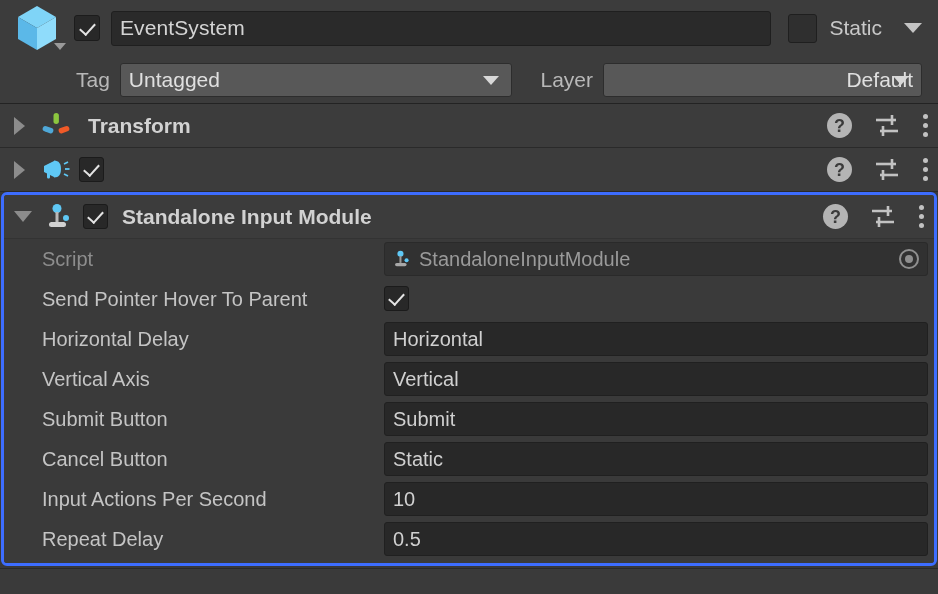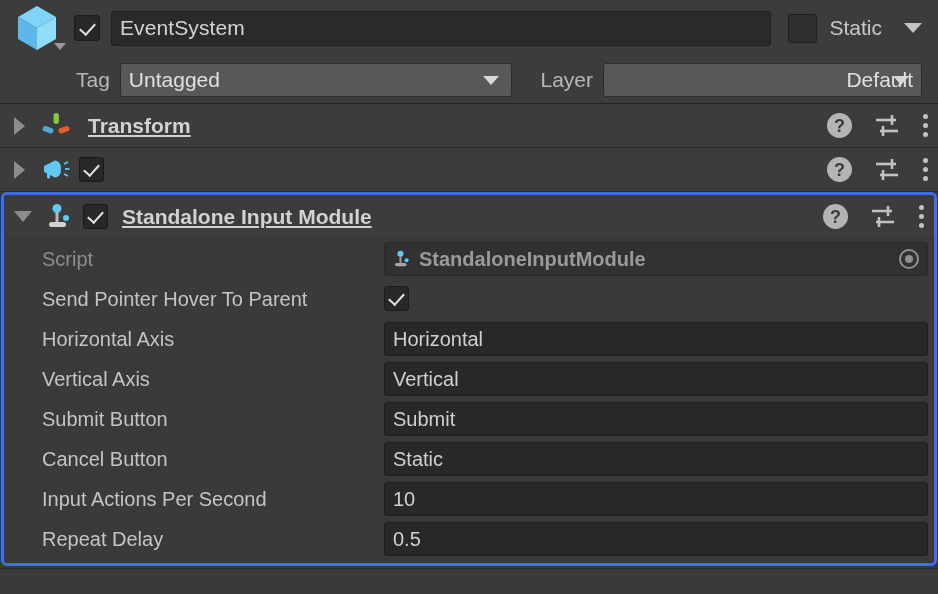--- a/index.html
+++ b/index.html
@@ -152,21 +152,20 @@
     border: solid #e4e4e4;
     border-width: 0 2.6px 2.6px 0;
     transform: rotate(42deg);
   }
   .comp-title {
     color: #d2d2d2;
     font-size: 21px;
     font-weight: bold;
     margin-left: 14px;
     white-space: nowrap;
-    text-decoration: underline;
   }
   .comp-tools {
     position: absolute; right: 10px; top: 0; bottom: 0;
     display: flex; align-items: center; gap: 22px;
   }
   .t-help {
     width: 25px; height: 25px; border-radius: 50%;
     background: #b4b4b4;
     color: #3b3b3b;
     font-size: 18px; font-weight: bold;
@@ -219,21 +218,20 @@
     border-radius: 3px;
     display: flex; align-items: center;
     padding: 0 8px;
     color: #d0d0d0;
     font-size: 20px;
   }
   .prop-field.disabled {
     background: #313131;
     border-color: #2a2a2a;
     color: #9a9a9a;
-    font-weight: bold;
   }
   .script-icon { margin-right: 7px; display: flex; align-items: center; }
   .obj-picker {
     position: absolute; right: 8px; top: 50%; margin-top: -10px;
     width: 20px; height: 20px;
     border: 2px solid #8f8f8f;
     border-radius: 50%;
   }
   .obj-picker::after {
     content: ""; position: absolute;
@@ -410,21 +408,21 @@
         <span class="obj-picker"></span>
       </div>
     </div>
 
     <div class="prop-row">
       <div class="prop-label">Send Pointer Hover To Parent</div>
       <div class="inline-check"></div>
     </div>
 
     <div class="prop-row">
-      <div class="prop-label">Horizontal Axis</div>
+      <div class="prop-label">Horizontal Delay</div>
       <div class="prop-field">Horizontal</div>
     </div>
 
     <div class="prop-row">
       <div class="prop-label">Vertical Axis</div>
       <div class="prop-field">Vertical</div>
     </div>
 
     <div class="prop-row">
       <div class="prop-label">Submit Button</div>

